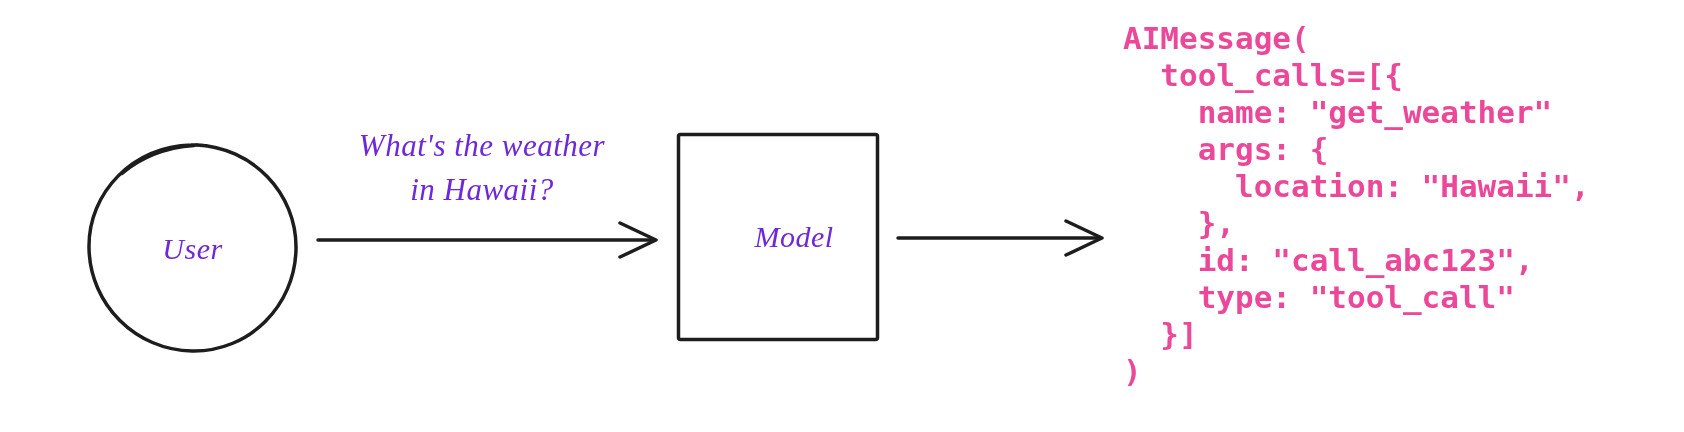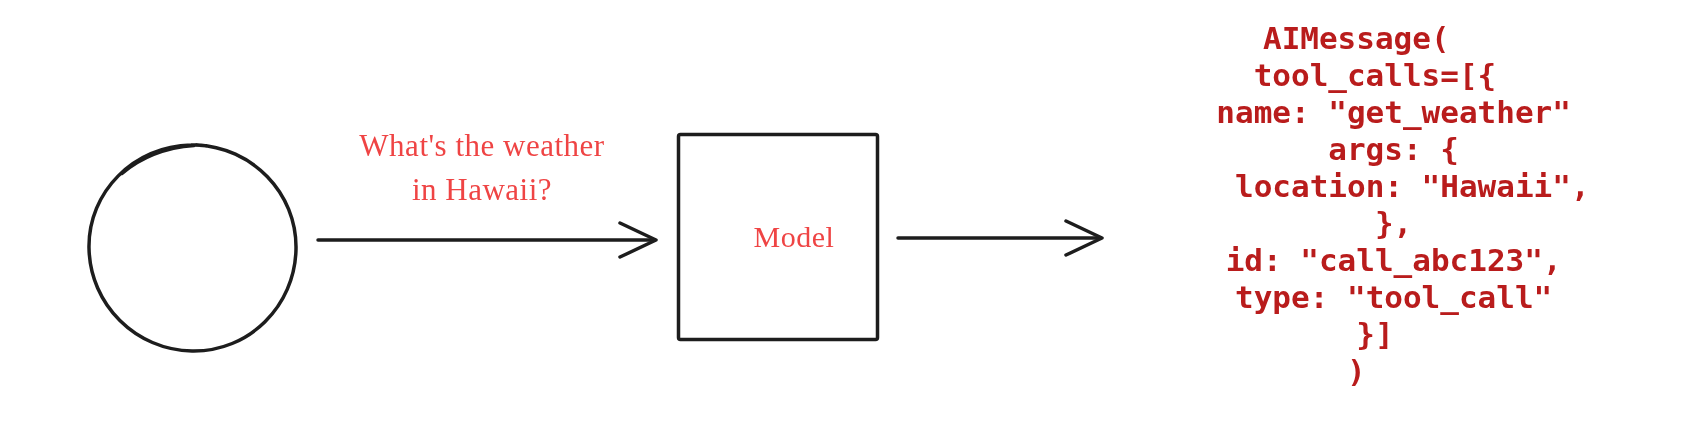--- a/index.html
+++ b/index.html
@@ -16,22 +16,23 @@
     overflow: hidden;
     color: #1d1d1d;
   }
   #shapes {
     position: absolute;
     left: 0;
     top: 0;
   }
   .hand {
     font-family: cursive;
-    color: #ef4444;
+    color: #6d28d9;
     letter-spacing: 0.5px;
+    font-style: italic;
   }
   .node-label {
     position: absolute;
     display: flex;
     align-items: center;
     justify-content: center;
     font-size: 30px;
   }
   .user-label {
     left: 89px;
@@ -58,23 +59,22 @@
   }
   .code-block {
     position: absolute;
     left: 1123px;
     top: 20px;
     margin: 0;
     font-family: "DejaVu Sans Mono", monospace;
     font-weight: bold;
     font-size: 31px;
     line-height: 37px;
-    color: #b91c1c;
+    color: #ec4899;
     white-space: pre;
-    text-align: center;
   }
 </style>
 </head>
 <body>
 
 <div id="canvas">
 
   <svg id="shapes" width="1684" height="432" viewBox="0 0 1684 432">
 
     <g fill="none" stroke-width="3.5" stroke-linecap="round" stroke-linejoin="round" stroke="#1d1d1d">
@@ -93,20 +93,21 @@
       <line x1="318" y1="240" x2="652" y2="240"></line>
       <polyline points="620,223 656,240 620,257"></polyline>
     </g>
 
     <g fill="none" stroke-width="3.5" stroke-linecap="round" stroke-linejoin="round" stroke="#1d1d1d">
       <line x1="898" y1="238" x2="1098" y2="238"></line>
       <polyline points="1066,221 1102,238 1066,255"></polyline>
     </g>
   </svg>
 
+  <div class="node-label user-label hand">User</div>
 
   <div class="node-label model-label hand">Model</div>
 
   <div class="question hand">What's the weather
 in Hawaii?</div>
 
   <pre class="code-block">AIMessage(
   tool_calls=[{
     name: "get_weather"
     args: {

